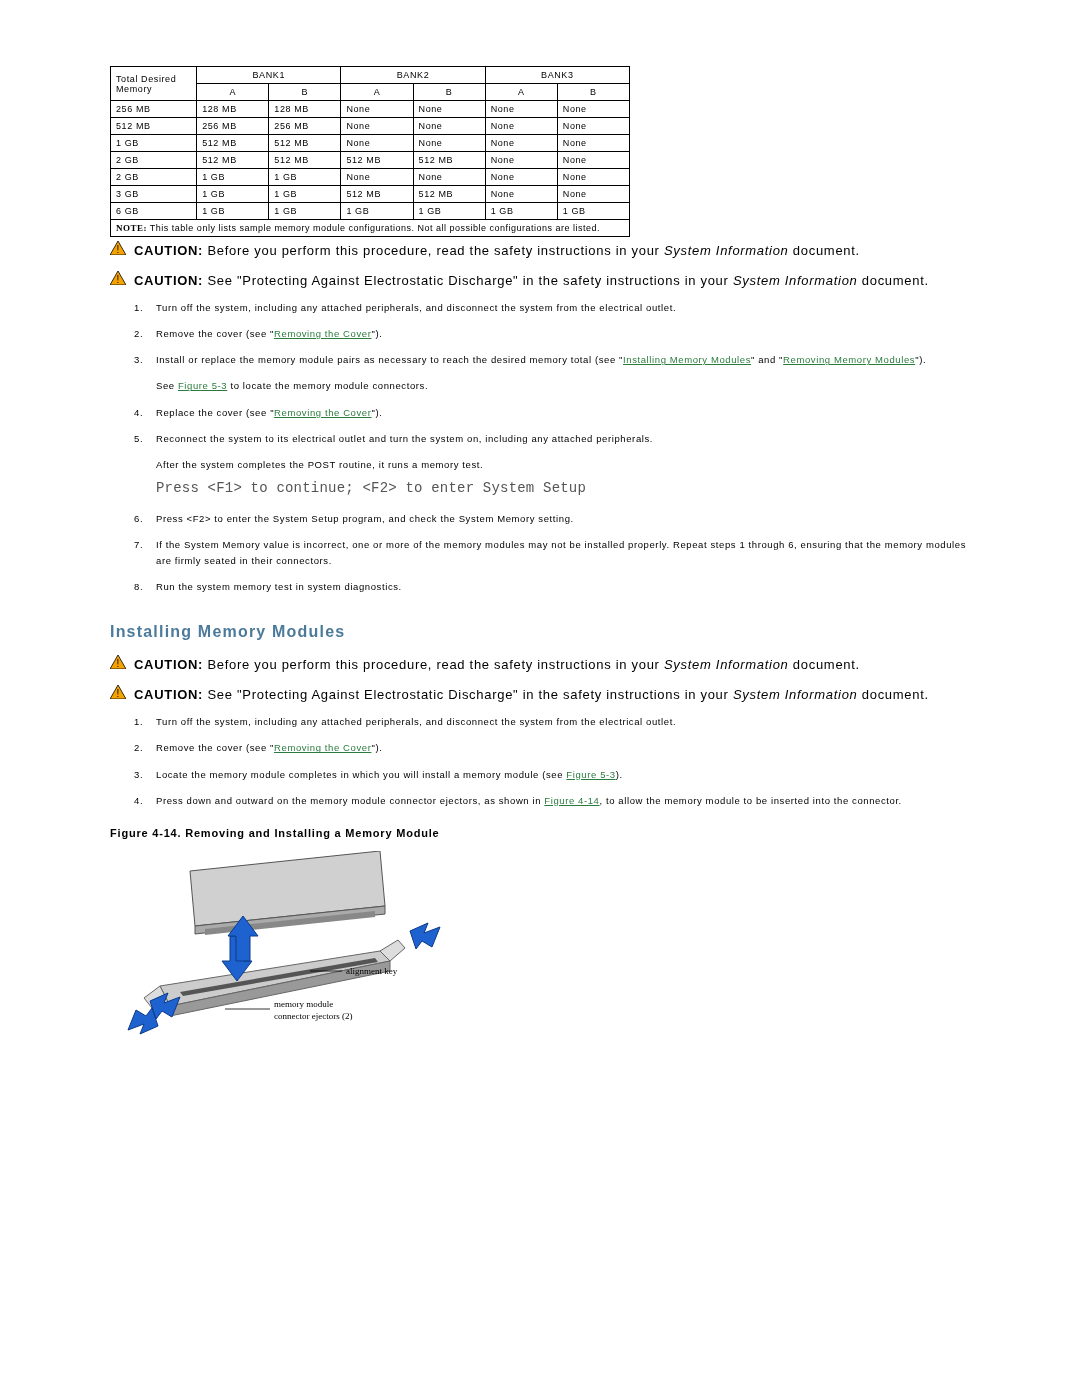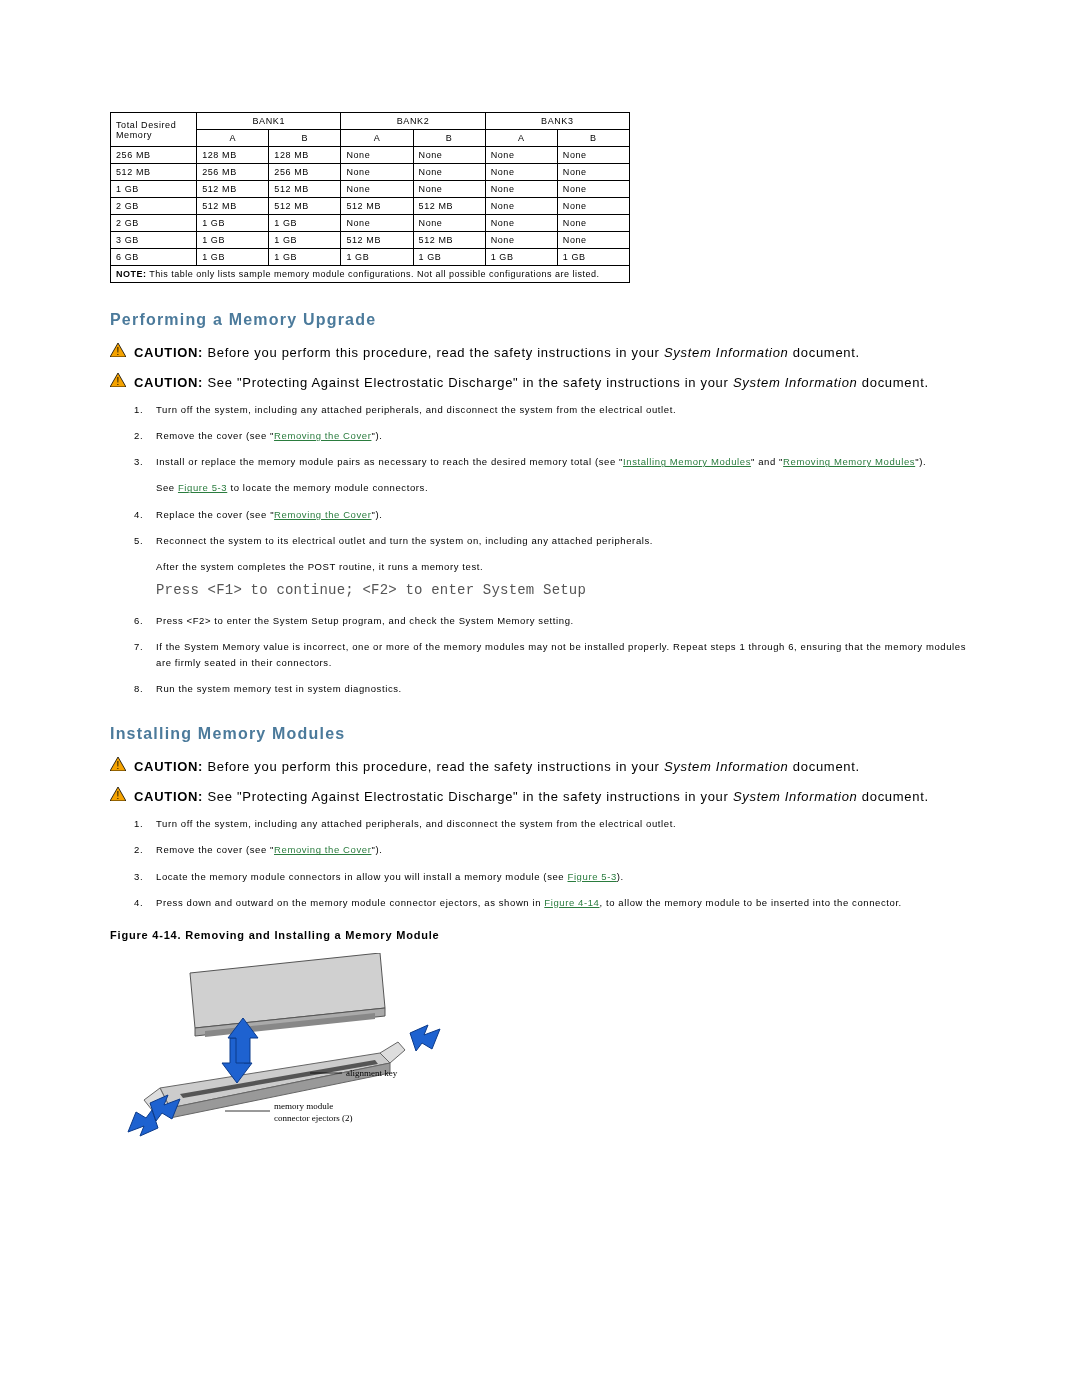--- a/index.html
+++ b/index.html
@@ -1,25 +1,25 @@
 <!DOCTYPE html>
 <html><head>
 <meta charset="utf-8">
 <style>
   * { box-sizing: border-box; margin: 0; padding: 0; }
   html, body { width: 1080px; background: #fff; font-family: Verdana, Arial, sans-serif; color: #000; }
-  .page { padding: 112px 110px 40px 110px; width: 1080px; }
+  .page { padding: 66px 110px 40px 110px; width: 1080px; }
   table.memtable { border-collapse: collapse; width: 520px; font-size: 9px; letter-spacing: 0.6px; }
   table.memtable th, table.memtable td { border: 1px solid #000; padding: 3px 5px; text-align: left; font-weight: normal; }
   table.memtable th.bankhdr { text-align: center; }
   table.memtable td.center { text-align: center; }
   table.memtable .leftcol { width: 86px; }
   table.memtable .cell { width: 72px; }
   .notecell { font-size: 9px; letter-spacing: 0.5px; padding: 4px 5px; }
-  .notecell .bold { font-weight: bold; }
+  .notecell .bold { font-weight: bold; font-family: Liberation Serif, serif; }
   h2.section { font-size: 16px; color: #4b7a9b; font-weight: bold; letter-spacing: 1.2px; margin: 28px 0 14px 0; }
   .caution-row { display: flex; align-items: flex-start; gap: 8px; margin: 4px 0 10px 0; }
   .caution-row .tri { flex: 0 0 auto; margin-top: 0; }
   .caution-row .txt { font-size: 13px; letter-spacing: 0.7px; line-height: 1.5; }
   .caution-row .txt .lbl { font-weight: bold; }
   .caution-row .txt .ital { font-style: italic; }
   ol.steps { list-style: none; counter-reset: step; margin: 8px 0 0 24px; }
   ol.steps > li { font-size: 9.5px; letter-spacing: 0.6px; line-height: 1.7; margin-bottom: 10px; position: relative; padding-left: 22px; }
   ol.steps > li::before { counter-increment: step; content: counter(step) ". "; position: absolute; left: 0; }
   ol.steps > li .para { display: block; margin-top: 10px; }
@@ -114,21 +114,20 @@
           <td>1 GB</td>
     </tr>
     <tr>
       <td colspan="7" class="notecell">
         <span class="bold">NOTE:</span><span> This table only lists sample memory module configurations. Not all possible configurations are listed.</span>
       </td>
     </tr>
   </tbody>
     </table>
 
-  <h2 class="section">Performing a Memory Upgrade</h2>
 
   <div class="caution-row">
     <span class="tri">
       <svg width="16" height="14" viewBox="0 0 16 14">
           <polygon points="8,0 16,14 0,14" fill="#f5a300" stroke="#000" stroke-width="0.8"></polygon>
           <text x="8" y="12" text-anchor="middle" font-size="10" font-family="Arial" fill="#000">!</text>
         </svg>
     </span>
     <span class="txt">
       <span class="lbl">CAUTION: </span><span>Before you perform this procedure, read the safety instructions in your </span><span class="ital">System Information</span><span> document.</span>
@@ -196,21 +195,21 @@
       <span class="lbl">CAUTION: </span><span>See "Protecting Against Electrostatic Discharge" in the safety instructions in your </span><span class="ital">System Information</span><span> document.</span>
     </span>
   </div>
 
   <ol class="steps">
     <li><span>Turn off the system, including any attached peripherals, and disconnect the system from the electrical outlet.</span></li>
     <li>
       <span>Remove the cover (see "</span><a class="link">Removing the Cover</a><span>").</span>
     </li>
     <li>
-      <span>Locate the memory module connectors in allow you will install a memory module (see </span><a class="link">Figure 5-3</a><span>).</span>
+      <span>Locate the memory module completes in which you will install a memory module (see </span><a class="link">Figure 5-3</a><span>).</span>
     </li>
     <li>
       <span>Press down and outward on the memory module connector ejectors, as shown in </span><a class="link">Figure 4-14</a><span>, to allow the memory module to be inserted into the connector.</span>
     </li>
   </ol>
 
   <div class="figcap">Figure 4-14. Removing and Installing a Memory Module</div>
 
   <div class="figure-wrap">
     <svg width="340" height="200" viewBox="0 0 340 200">

